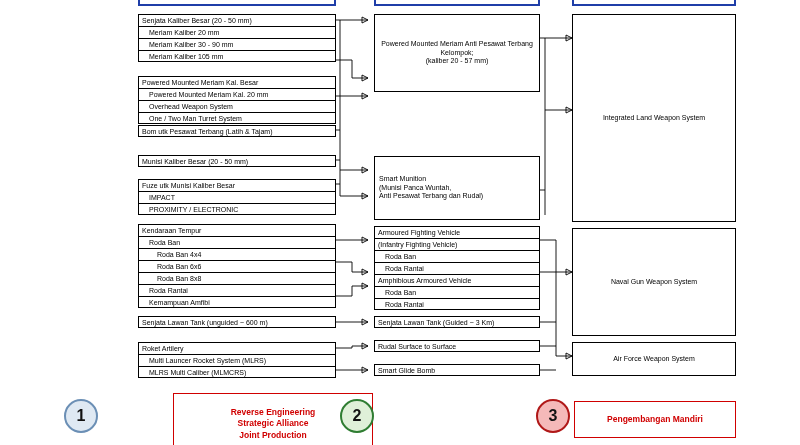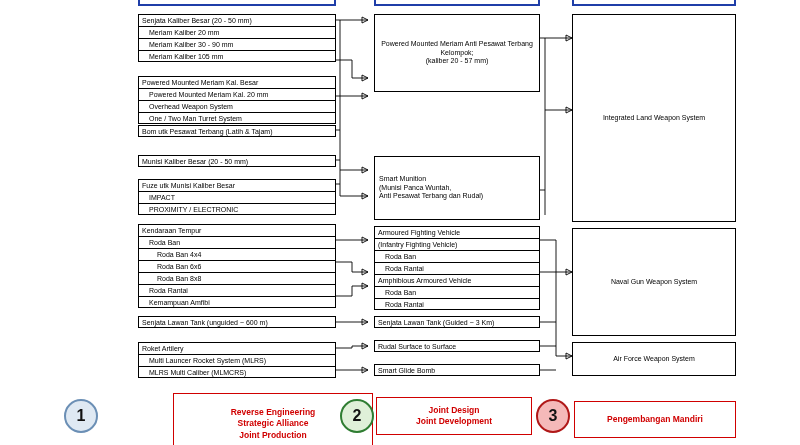--- a/index.html
+++ b/index.html
@@ -241,20 +241,18 @@
 
   <div class="divider" style="top:388px;"></div>
 
   <div class="legend">
     <div class="circle c1" style="left:64px;top:12px;">1</div>
     <div class="legend-box" style="left:140px;top:6px;width:200px;height:62px;white-space:pre-line;margin-left:33px;">Reverse Engineering
 Strategic Alliance
 Joint Production</div>
 
     <div class="circle c2" style="left:340px;top:12px;">2</div>
-    <div class="legend-box" style="left:376px;top:10px;width:156px;height:38px;white-space:pre-line;">Joint Design
-Joint Development</div>
 
     <div class="circle c3" style="left:536px;top:12px;">3</div>
     <div class="legend-box" style="left:574px;top:14px;width:162px;height:37px;white-space:pre-line;">Pengembangan Mandiri</div>
   </div>
 
 </div>
 
 </body></html>

